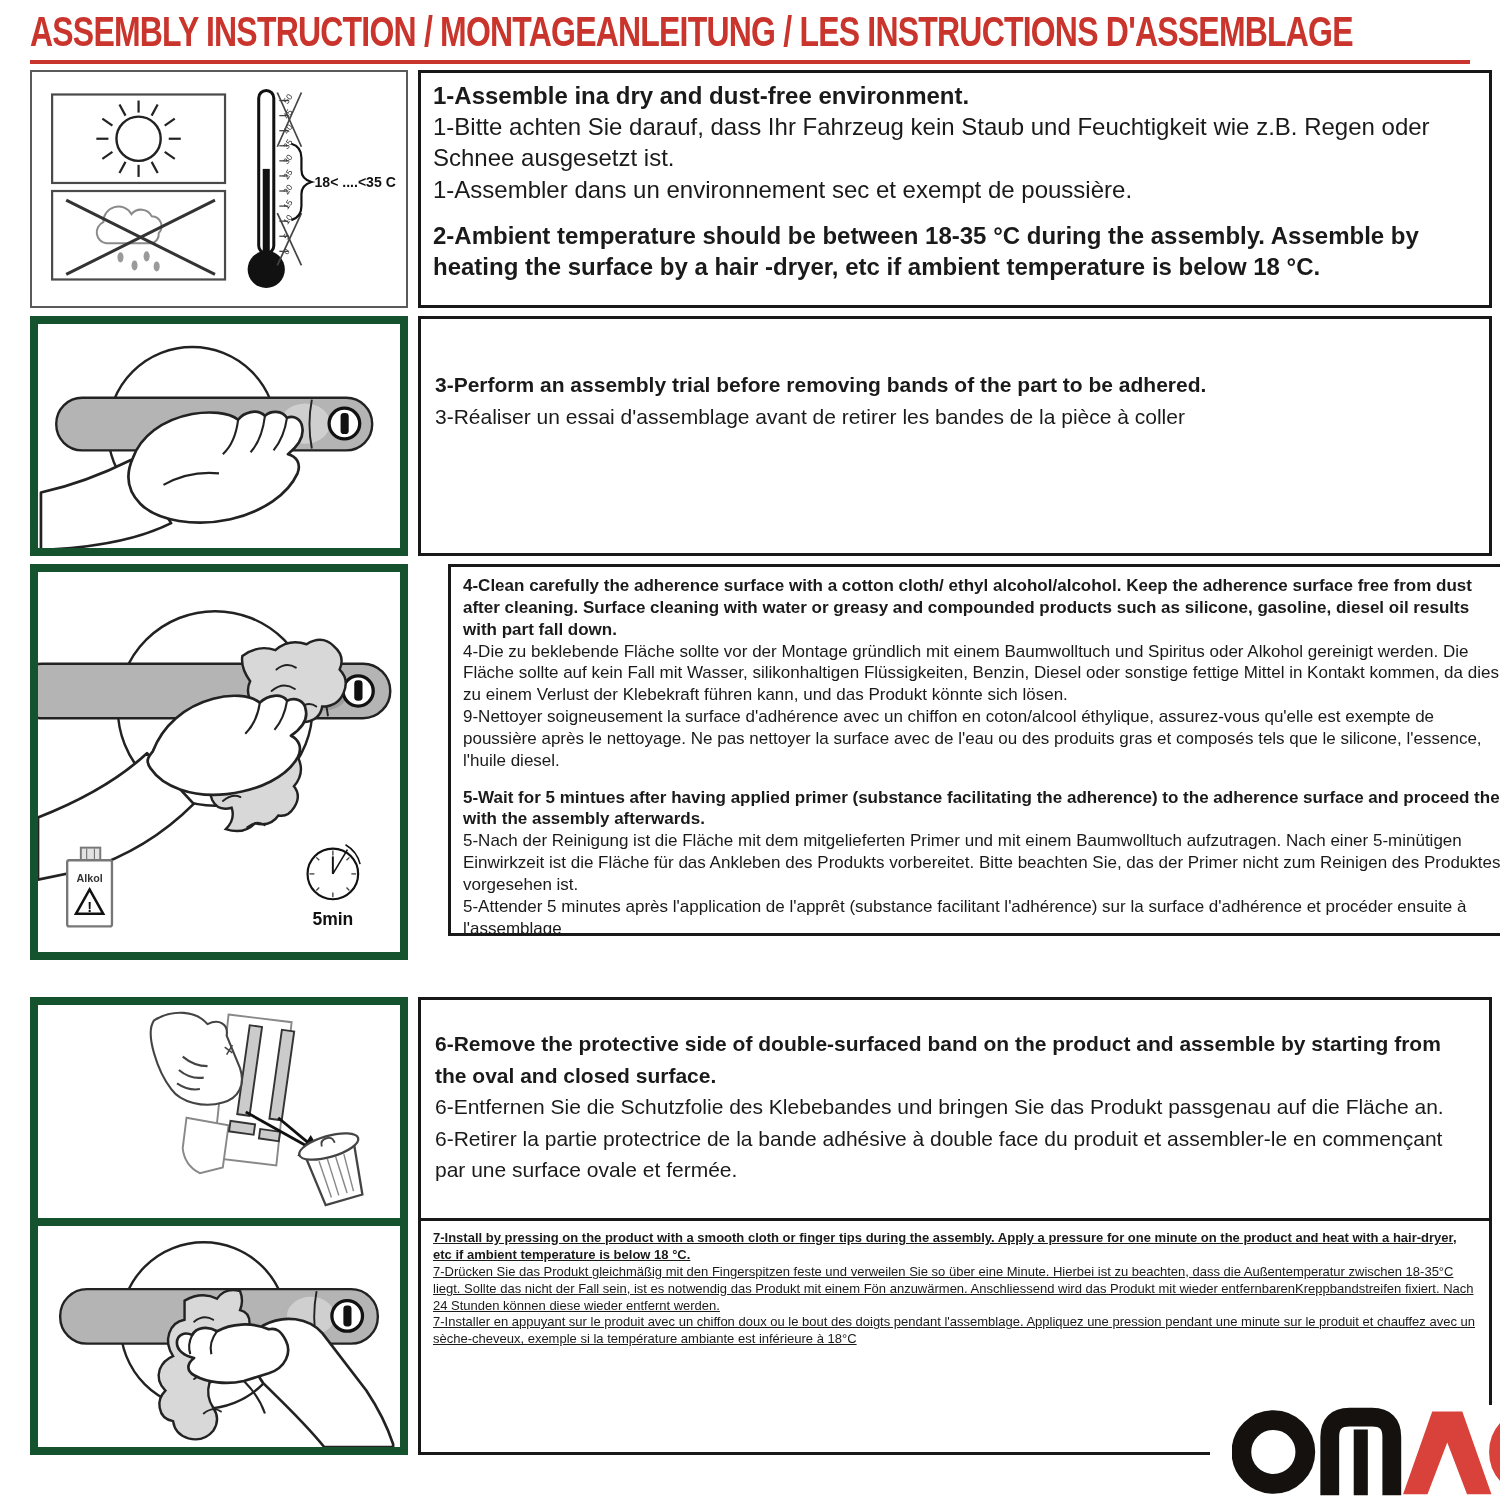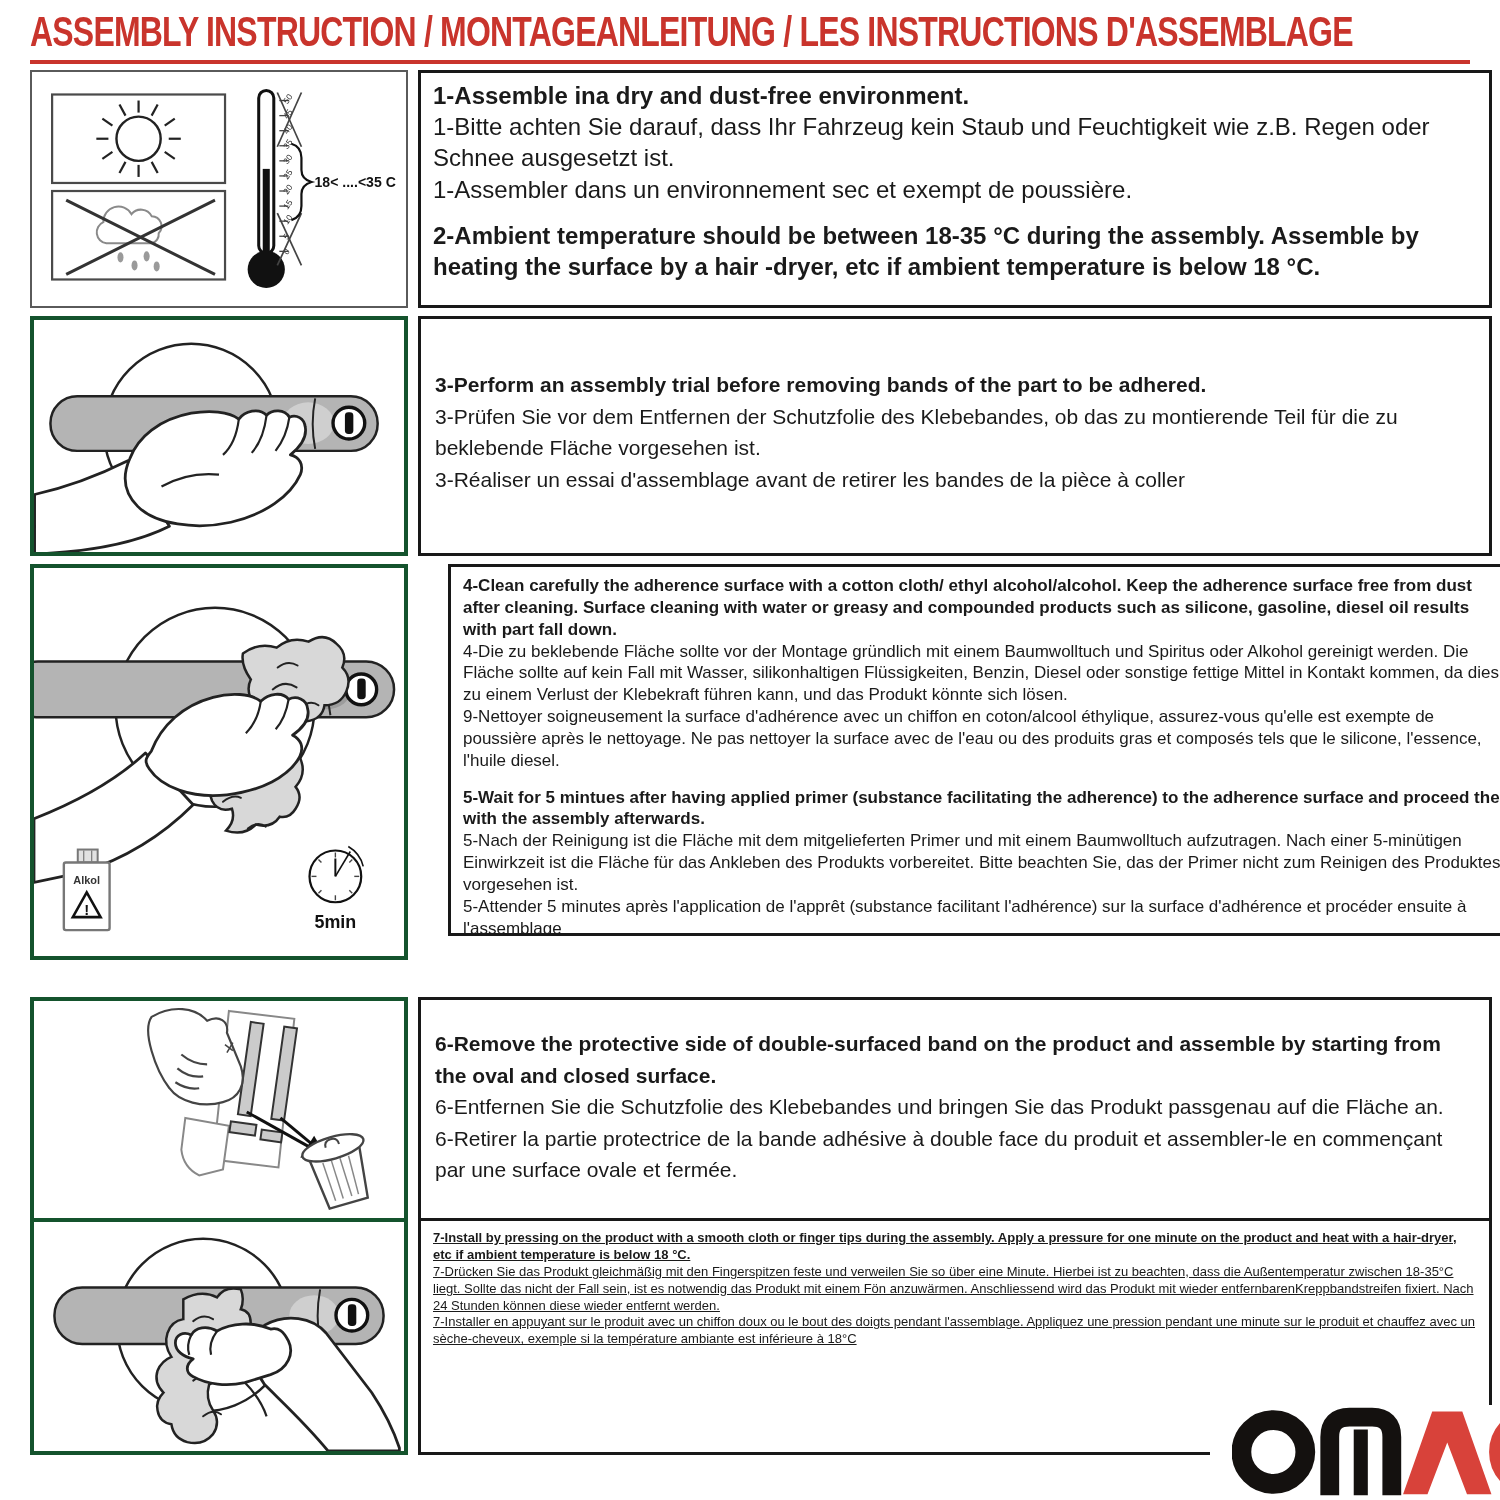--- a/index.html
+++ b/index.html
@@ -4,21 +4,21 @@
 <style>
   html,body{margin:0;padding:0;background:#fff;}
   .page{position:relative;width:1500px;height:1500px;background:#fff;overflow:hidden;
         font-family:"Liberation Sans",sans-serif;color:#1a1a1a;padding-left:40px;}
   h1{position:absolute;top:10px;left:30px;margin:0;white-space:nowrap;}
   .squeeze{display:inline-block;transform:scale(0.80,1.04);transform-origin:0 55%;
            font-size:40px;font-weight:bold;letter-spacing:-1px;color:#c9342c;white-space:nowrap;}
   .title-rule{position:absolute;left:30px;top:60px;width:1440px;height:4px;background:#c9342c;}
   .row{position:absolute;left:0;width:1500px;}
   .illus{position:absolute;left:30px;width:378px;background:#fff;box-sizing:border-box;
-         border:4px solid #14532d;}
+         border:8px solid #14532d;}
   .illus.gray{border:2px solid #5a5a5a;}
   .illus svg{display:block;width:100%;height:100%;}
   .tbox{position:absolute;left:418px;width:1074px;background:#fff;box-sizing:border-box;
         border:3px solid #181818;overflow:hidden;}
   .tbox p{margin:0;}
   .b{font-weight:bold;}
   .gap{margin-top:15px !important;}
   .t1{font-size:24px;line-height:1.3;padding:7px 12px 0 12px;}
   .t2{font-size:21px;line-height:1.5;padding:50px 14px 0 14px;}
   .t3{font-size:17px;line-height:1.285;padding:8px 12px 0 12px;}
@@ -138,21 +138,20 @@
           <path d="M96,140 C104,118 126,100 158,94 C176,91 196,92 206,100 C212,92 226,88 234,96 C240,90 252,90 257,98 C264,95 272,99 273,108 C275,119 268,128 258,136 C267,138 272,146 268,156 C258,178 232,196 198,204 C162,212 122,206 104,188 C90,174 88,158 96,140 Z"></path>
           <path d="M206,100 C204,116 199,128 190,136" fill="none" stroke-width="2.2"></path>
           <path d="M234,96 C232,112 228,124 219,134" fill="none" stroke-width="2.2"></path>
           <path d="M257,98 C255,112 251,122 243,132" fill="none" stroke-width="2.2"></path>
           <path d="M128,168 C146,158 166,154 186,156" fill="none" stroke-width="2.2"></path>
         </g>
       </svg>
     </div>
     <div class="tbox t2" style="top:0;height:240px;">
       <p class="b">3-Perform an assembly trial before removing bands of the part to be adhered.</p>
-      <p>3-Prüfen Sie vor dem Entfernen der Schutzfolie des Klebebandes, ob das zu montierende Teil für die zu beklebende Fläche vorgesehen ist.</p>
       <p>3-Réaliser un essai d'assemblage avant de retirer les bandes de la pièce à coller</p>
     </div>
   </section>
 
   <section class="row" style="top:564px;height:396px;">
     <div class="illus" style="top:0;height:396px;">
       <svg viewBox="0 0 372 390">
         <circle cx="182" cy="140" r="100" class="ln"></circle>
         <g>
           <rect x="-24" y="94" width="386" height="56" rx="28" class="ln gry"></rect>

